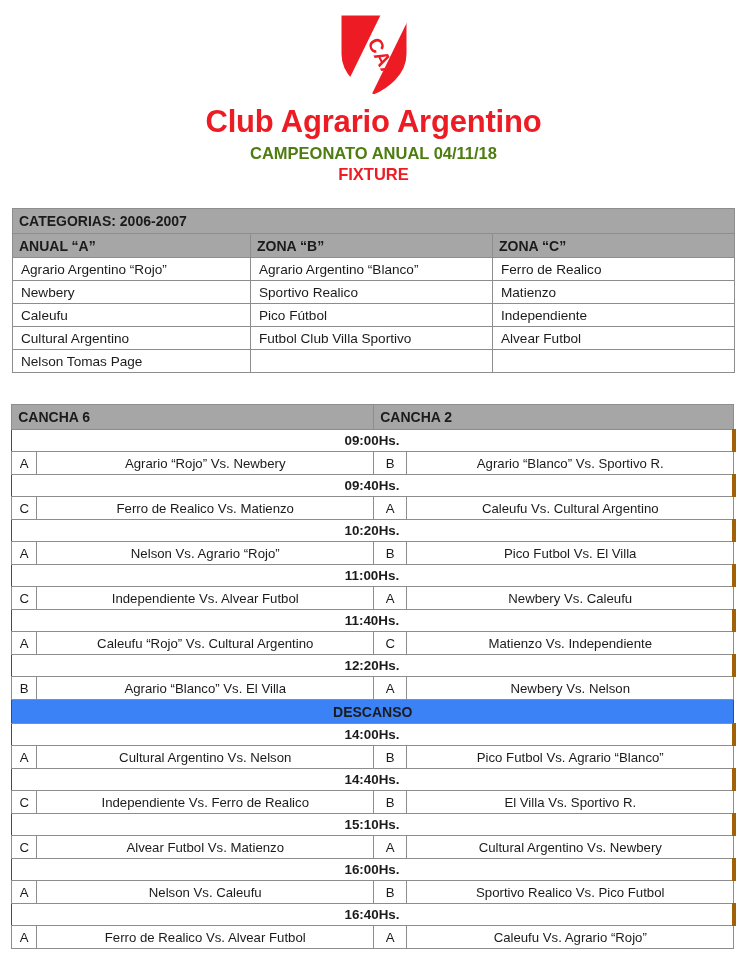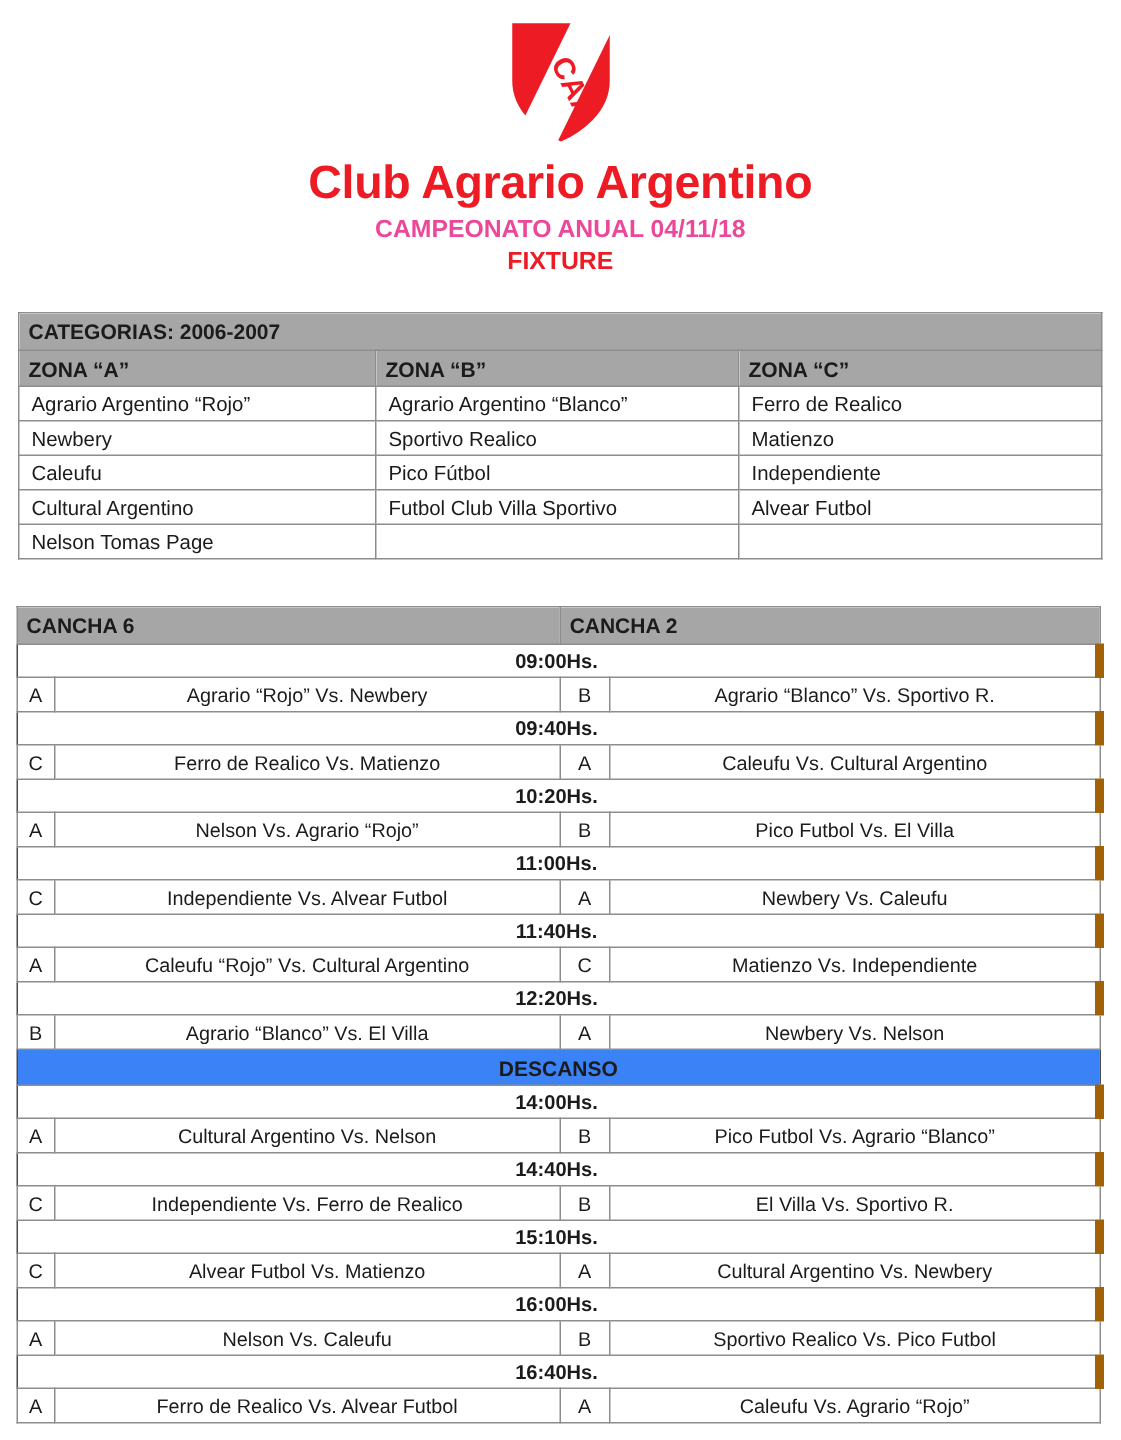--- a/index.html
+++ b/index.html
@@ -29,21 +29,21 @@
   }
   .club-title {
     color: #ED1C24;
     font-size: 31px;
     font-weight: bold;
     letter-spacing: -0.2px;
     line-height: 1.05;
     margin-top: 6px;
   }
   .club-sub {
-    color: #ec4899;
+    color: #4d7c0f;
     font-size: 16.5px;
     font-weight: bold;
     line-height: 1.32;
     margin-top: 4px;
   }
   .club-sub2 {
     color: #ED1C24;
     font-size: 16.5px;
     font-weight: bold;
     line-height: 1.32;
@@ -85,21 +85,21 @@
   
   .fix-wrap { margin-top: 31px; }
   .fix-head td { height: 25px; font-size: 14px; }
   .time-row td {
     height: 22px;
     text-align: center;
     font-weight: bold;
     font-size: 13.4px;
     background: #ffffff;
     border-left: 1px solid #4a4a4a;
-    border-right: 6px solid #a16207;
+    border-right: 4px solid #a16207;
   }
   .match-row td { height: 23px; }
   .zcell {
     text-align: center;
     font-weight: normal;
     font-size: 13.4px;
   }
   .mcell {
     text-align: center;
     font-size: 13.6px;
@@ -144,21 +144,21 @@
       <colgroup>
         <col style="width:238px">
           <col style="width:242px">
           <col style="width:242px">
       </colgroup>
       <tbody>
         <tr class="cat-title">
           <td class="gray" colspan="3">CATEGORIAS: 2006-2007</td>
         </tr>
         <tr class="cat-zone">
-          <td class="gray">ZONA “A”</td>
+          <td class="gray">ANUAL “A”</td>
           <td class="gray">ZONA “B”</td>
           <td class="gray">ZONA “C”</td>
         </tr>
 
         <tr class="cat-body">
           <td class="left">Agrario Argentino “Rojo”</td>
           <td class="left">Agrario Argentino “Blanco”</td>
           <td class="left">Ferro  de Realico</td>
         </tr>
         <tr class="cat-body">

